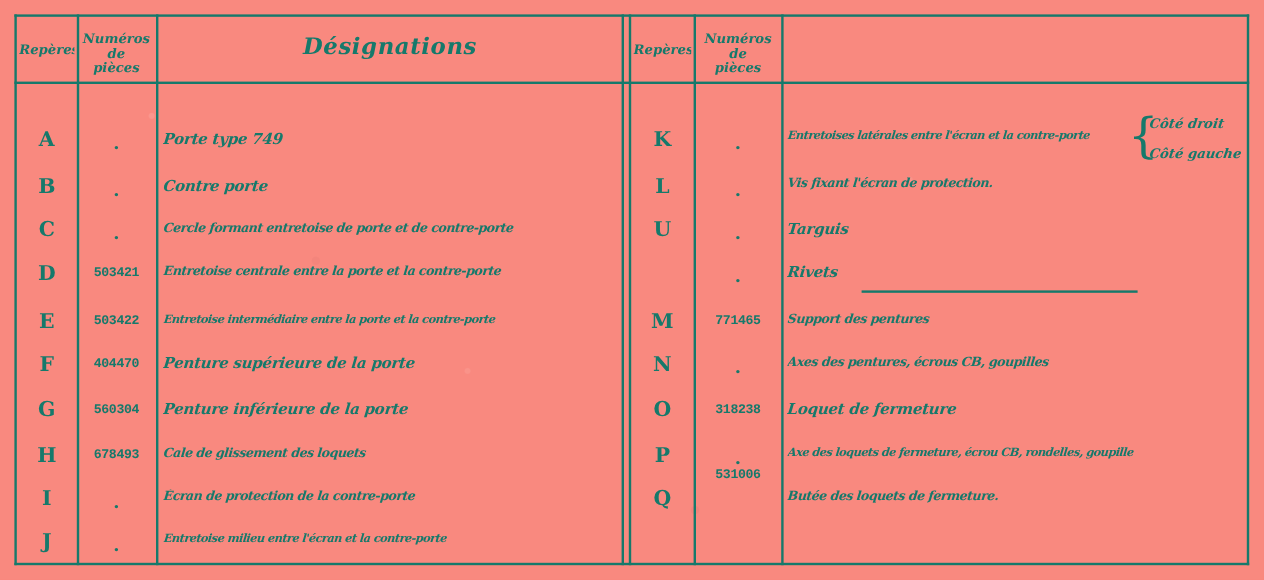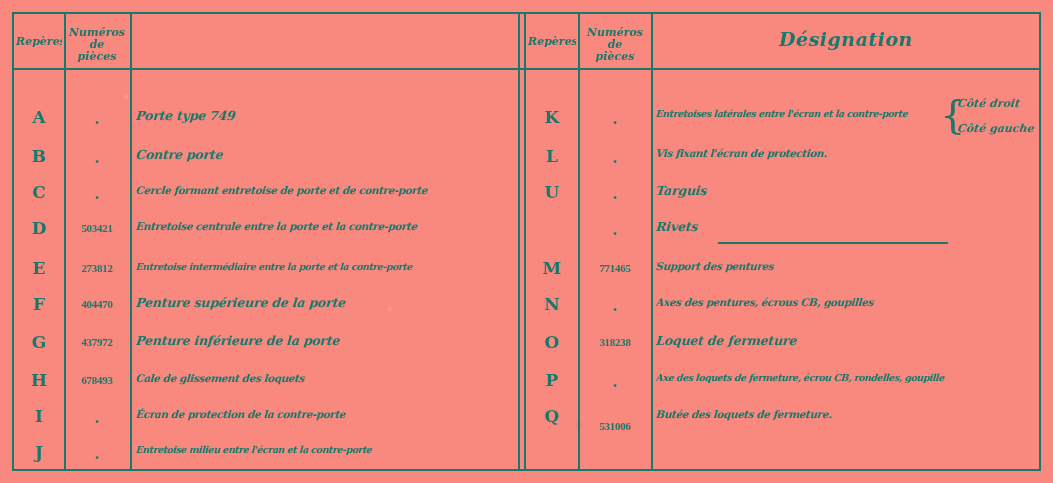--- a/index.html
+++ b/index.html
@@ -60,21 +60,21 @@
     font-size: 19px;
     letter-spacing: .5px;
   }
   .repere {
     font-family: "DejaVu Serif", serif;
     font-weight: 700;
     font-size: 17px;
     text-align: center;
   }
   .num {
-    font-family: Liberation Serif, serif;
+    font-family: Liberation Mono, monospace;
     font-weight: 700;
     font-size: 11px;
     text-align: center;
     letter-spacing: -0.3px;
   }
   .dot {
     font-family: "DejaVu Serif", serif;
     font-weight: 700;
     font-size: 15px;
     text-align: center;
@@ -138,55 +138,55 @@
   <div class="vline" style="left:651px; top:12px; height:459px;"></div>
 
   <div class="hline" style="left:12px; top:68px; width:1029px;"></div>
 
   <div class="cell hdr" style="left:16px; top:36px; width:46px; height:20px;">Repères</div>
 
   <div class="cell hdr" style="left:68px; top:27px; width:58px; height:14px;">Numéros</div>
   <div class="cell hdr" style="left:68px; top:39px; width:58px; height:14px;">de</div>
   <div class="cell hdr" style="left:68px; top:51px; width:58px; height:14px;">pièces</div>
 
+  <div class="cell hdr big" style="left:134px; top:30px; width:382px; height:30px;">Désignations</div>
 
   <div class="cell hdr" style="left:528px; top:36px; width:48px; height:20px;">Repères</div>
 
   <div class="cell hdr" style="left:582px; top:27px; width:66px; height:14px;">Numéros</div>
   <div class="cell hdr" style="left:582px; top:39px; width:66px; height:14px;">de</div>
   <div class="cell hdr" style="left:582px; top:51px; width:66px; height:14px;">pièces</div>
 
-  <div class="cell hdr big" style="left:655px; top:30px; width:382px; height:30px;">Désignation</div>
 
   <div class="cell repere" style="left:16px; top:107px; width:46px; height:22px;">A</div>
   <div class="cell dot" style="left:68px; top:110px; width:58px; height:20px;">.</div>
   <div class="cell desig" style="left:136px; top:108px; width:378px; height:22px;">Porte type 749</div>
 
   <div class="cell repere" style="left:16px; top:146px; width:46px; height:22px;">B</div>
   <div class="cell dot" style="left:68px; top:149px; width:58px; height:20px;">.</div>
   <div class="cell desig" style="left:136px; top:147px; width:378px; height:22px;">Contre porte</div>
 
   <div class="cell repere" style="left:16px; top:182px; width:46px; height:22px;">C</div>
   <div class="cell dot" style="left:68px; top:185px; width:58px; height:20px;">.</div>
   <div class="cell desig sm" style="left:136px; top:184px; width:378px; height:20px;">Cercle formant entretoise de porte et de contre-porte</div>
 
   <div class="cell repere" style="left:16px; top:218px; width:46px; height:22px;">D</div>
   <div class="cell num" style="left:68px; top:222px; width:58px; height:18px;">503421</div>
   <div class="cell desig sm" style="left:136px; top:220px; width:378px; height:20px;">Entretoise centrale entre la porte et la contre-porte</div>
 
   <div class="cell repere" style="left:16px; top:258px; width:46px; height:22px;">E</div>
-  <div class="cell num" style="left:68px; top:262px; width:58px; height:18px;">273812</div>
+  <div class="cell num" style="left:68px; top:262px; width:58px; height:18px;">503422</div>
   <div class="cell desig xs" style="left:136px; top:261px; width:378px; height:20px;">Entretoise intermédiaire entre la porte et la contre-porte</div>
 
   <div class="cell repere" style="left:16px; top:294px; width:46px; height:22px;">F</div>
   <div class="cell num" style="left:68px; top:298px; width:58px; height:18px;">404470</div>
   <div class="cell desig" style="left:136px; top:295px; width:378px; height:22px;">Penture supérieure de la porte</div>
 
   <div class="cell repere" style="left:16px; top:332px; width:46px; height:22px;">G</div>
-  <div class="cell num" style="left:68px; top:336px; width:58px; height:18px;">437972</div>
+  <div class="cell num" style="left:68px; top:336px; width:58px; height:18px;">560304</div>
   <div class="cell desig" style="left:136px; top:333px; width:378px; height:22px;">Penture inférieure de la porte</div>
 
   <div class="cell repere" style="left:16px; top:370px; width:46px; height:22px;">H</div>
   <div class="cell num" style="left:68px; top:374px; width:58px; height:18px;">678493</div>
   <div class="cell desig sm" style="left:136px; top:372px; width:378px; height:20px;">Cale de glissement des loquets</div>
 
   <div class="cell repere" style="left:16px; top:406px; width:46px; height:22px;">I</div>
   <div class="cell dot" style="left:68px; top:409px; width:58px; height:20px;">.</div>
   <div class="cell desig sm" style="left:136px; top:408px; width:378px; height:20px;">Écran de protection de la contre-porte</div>
 
@@ -224,16 +224,16 @@
 
   <div class="cell repere" style="left:528px; top:332px; width:48px; height:22px;">O</div>
   <div class="cell num" style="left:582px; top:336px; width:66px; height:18px;">318238</div>
   <div class="cell desig" style="left:656px; top:333px; width:375px; height:22px;">Loquet de fermeture</div>
 
   <div class="cell repere" style="left:528px; top:370px; width:48px; height:22px;">P</div>
   <div class="cell dot" style="left:582px; top:373px; width:66px; height:20px;">.</div>
   <div class="cell desig xs" style="left:656px; top:372px; width:378px; height:20px;">Axe des loquets de fermeture, écrou CB, rondelles, goupille</div>
 
   <div class="cell repere" style="left:528px; top:406px; width:48px; height:22px;">Q</div>
-  <div class="cell num" style="left:582px; top:420px; width:66px; height:18px;">531006</div>
+  <div class="cell num" style="left:582px; top:390px; width:66px; height:18px;">531006</div>
   <div class="cell desig sm" style="left:656px; top:408px; width:375px; height:20px;">Butée des loquets de fermeture.</div>
 
 </div>
 
 </body></html>

